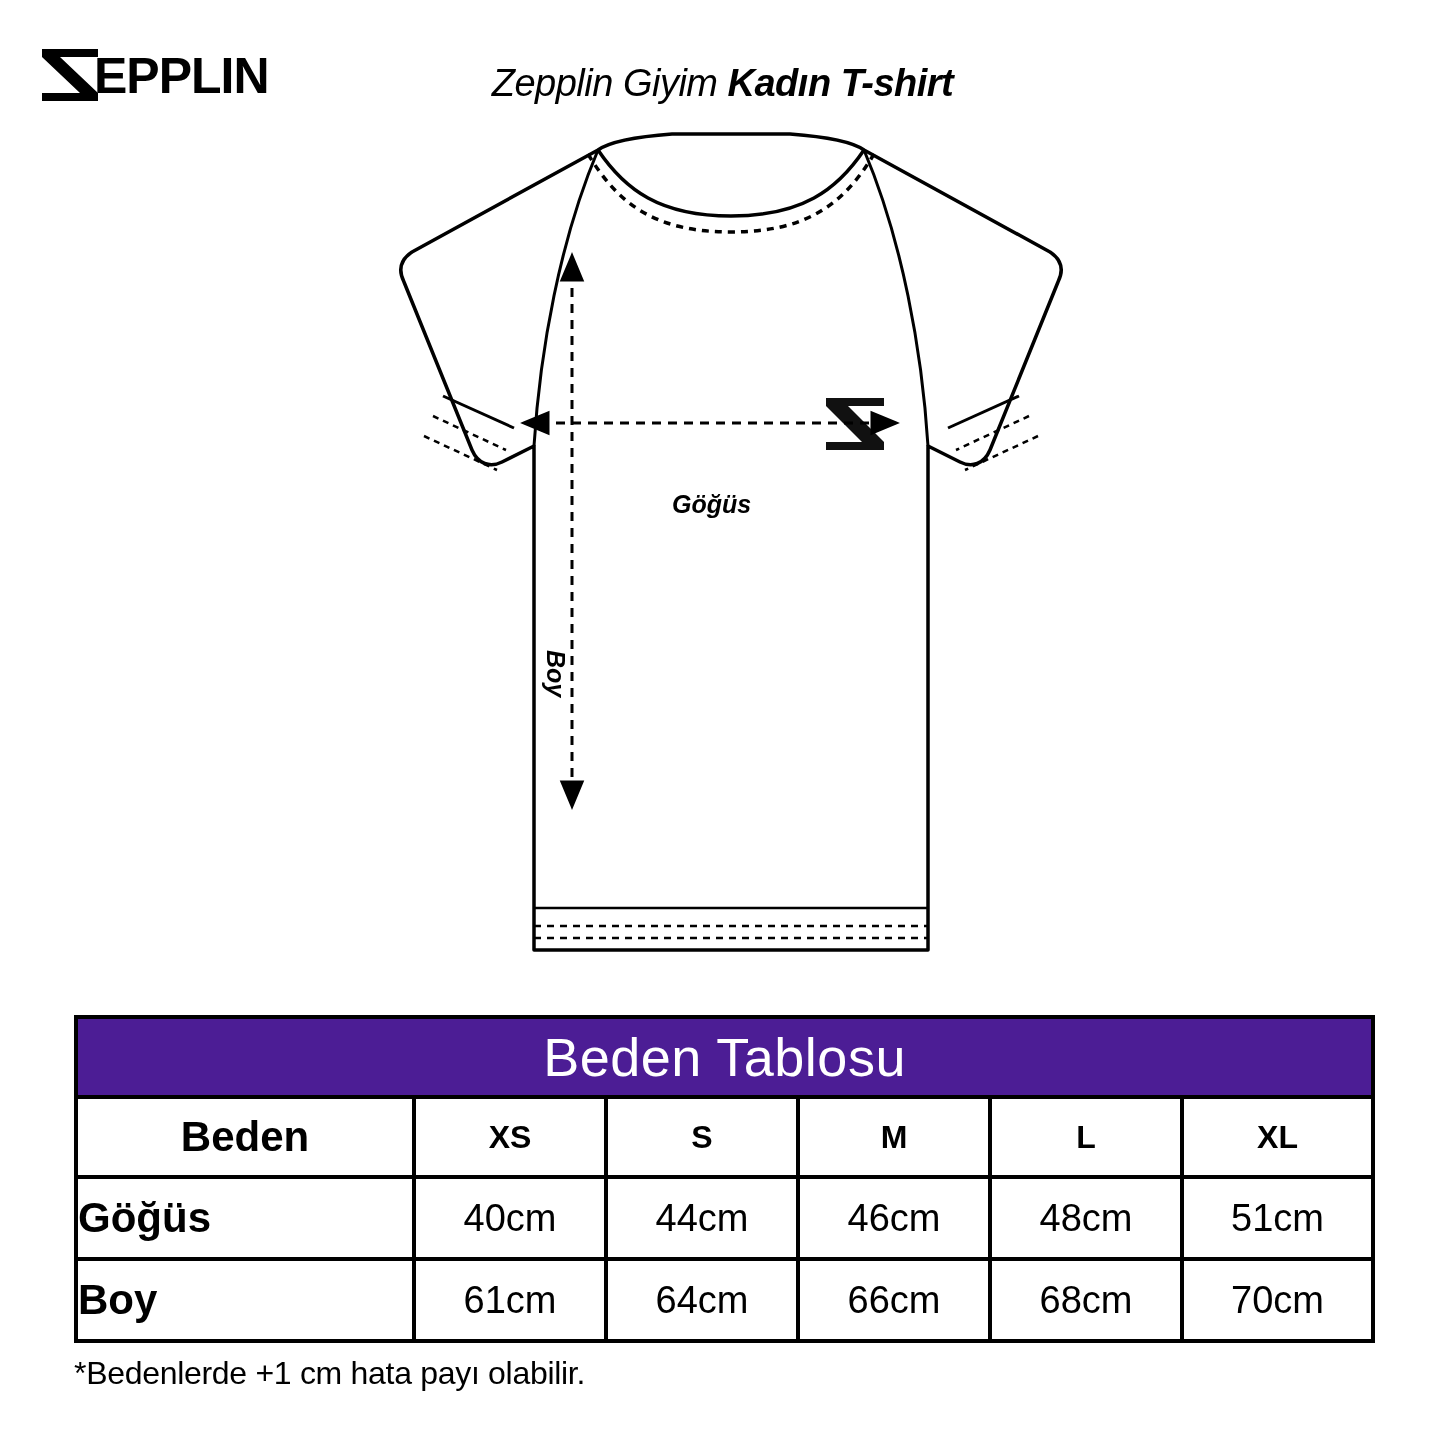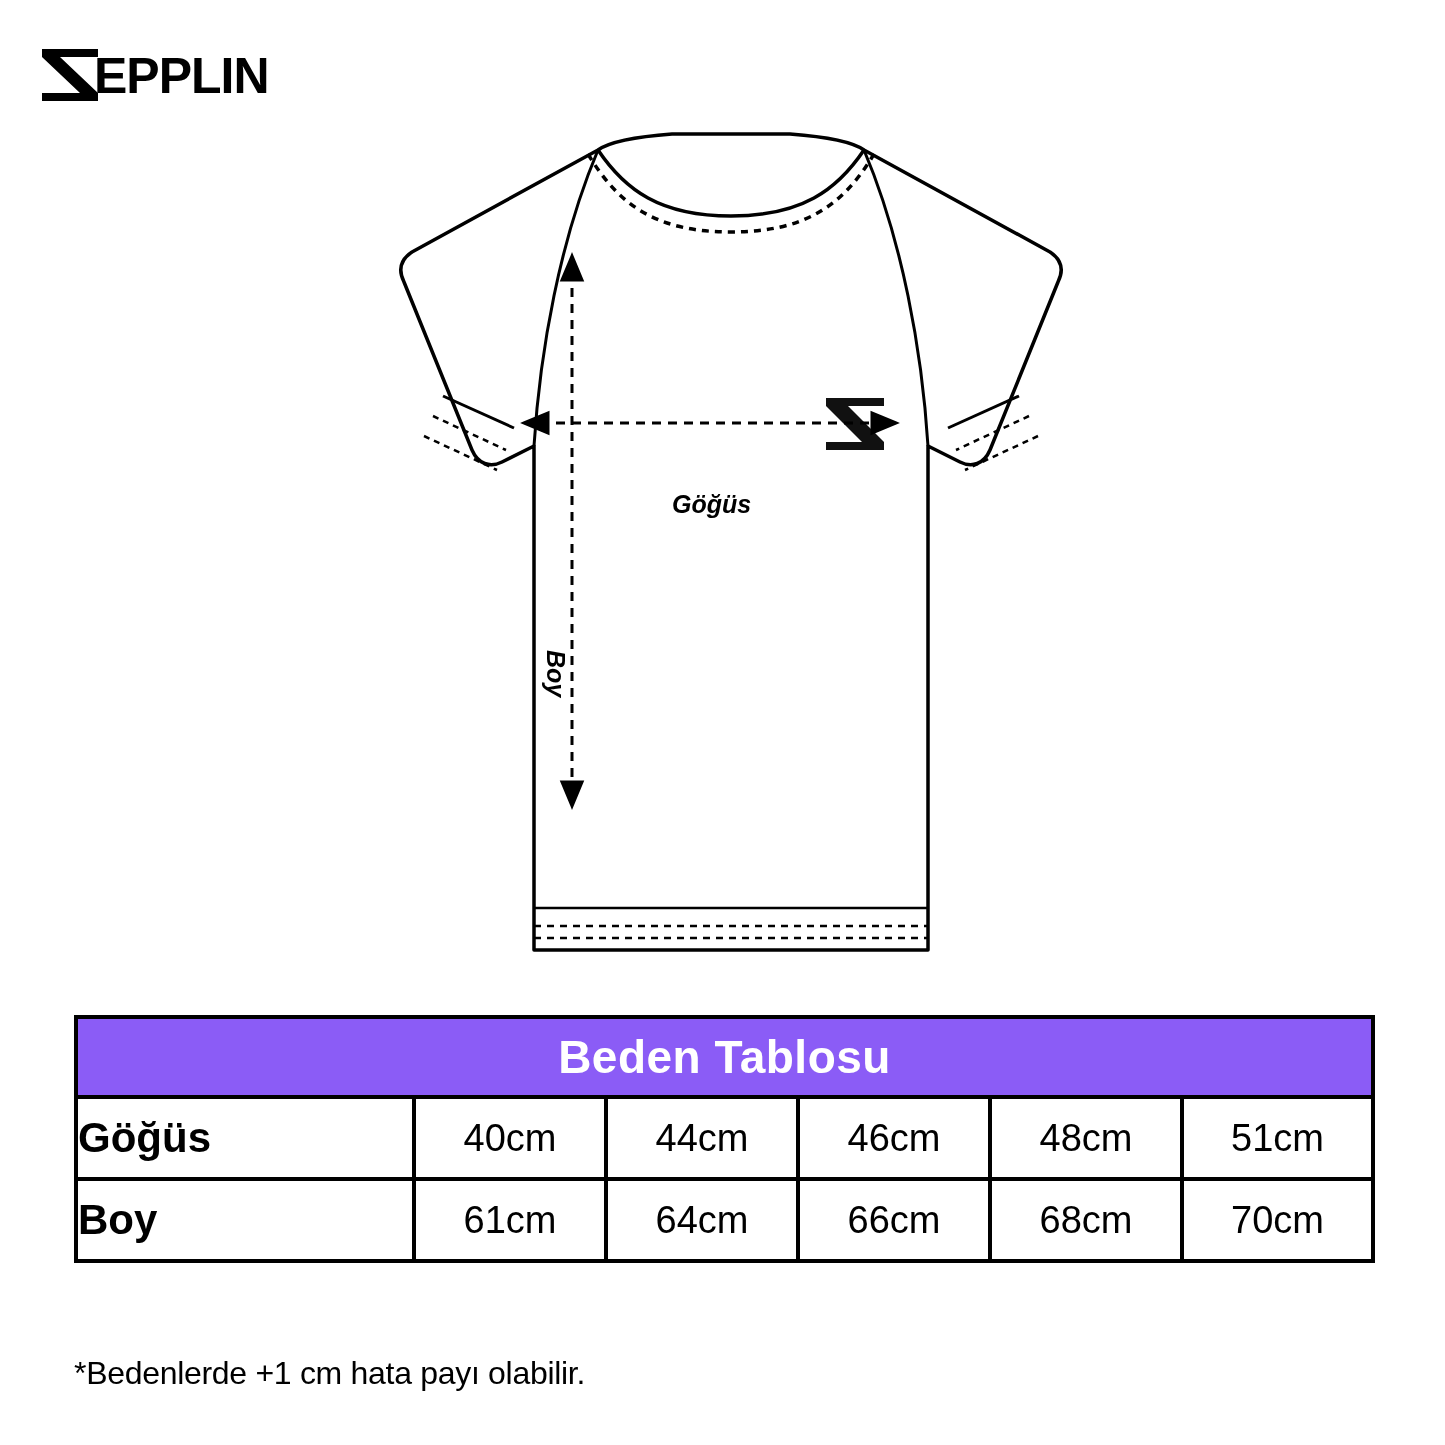--- a/index.html
+++ b/index.html
@@ -102,25 +102,25 @@
     border-collapse: collapse;
     width: 1297px;
     table-layout: fixed;
   }
   table.size-table td,
   table.size-table th {
     border: 4px solid #000;
     padding: 0;
   }
   .table-title {
-    background: #8b5cf6;
+    background: #4c1d95;
     color: #fff;
     text-align: center;
-    font-size: 46px;
-    font-weight: bold;
+    font-size: 54px;
+    font-weight: normal;
     height: 76px;
     letter-spacing: 0.5px;
   }
   .row-head td {
     height: 76px;
   }
   .cell-rowlabel {
     font-size: 42px;
     font-weight: bold;
     text-align: center;
@@ -164,20 +164,23 @@
 
   <div class="brand-logo">
     <svg class="brand-z" viewBox="0 0 64 60">
       <polygon points="4,4 60,4 60,12 22,12 60,48 60,56 4,56 4,48 42,48 4,12" fill="#000"></polygon>
       <rect x="4" y="4" width="56" height="6" fill="#000"></rect>
       <rect x="4" y="50" width="56" height="6" fill="#000"></rect>
     </svg>
     <span class="brand-logo-text">EPPLIN</span>
   </div>
 
+  <div class="header-title">
+    <span>Zepplin Giyim </span><span class="strong">Kadın T-shirt</span>
+  </div>
 </div>
 
 <div class="illustration">
 
   <svg width="1445" height="890" viewBox="0 0 1445 890">
     <g fill="#ffffff" stroke="#000000" stroke-width="3.5" stroke-linejoin="round">
 
       <path d="M598,30
                C 612,20 645,16 672,14
                L 790,14
@@ -252,20 +255,28 @@
       <col style="width:192px">
       <col style="width:192px">
       <col style="width:192px">
       <col style="width:192px">
       <col style="width:191px">
     </colgroup>
     <tbody>
       <tr>
         <td class="table-title" colspan="6">Beden Tablosu</td>
       </tr>
+      <tr class="row-head">
+        <td class="cell-rowlabel">Beden</td>
+        <td class="cell-sizehead">XS</td>
+        <td class="cell-sizehead">S</td>
+        <td class="cell-sizehead">M</td>
+        <td class="cell-sizehead">L</td>
+        <td class="cell-sizehead">XL</td>
+      </tr>
       <tr class="row-data">
         <td class="cell-rowname">Göğüs</td>
         <td class="cell-measure">40cm</td>
         <td class="cell-measure">44cm</td>
         <td class="cell-measure">46cm</td>
         <td class="cell-measure">48cm</td>
         <td class="cell-measure">51cm</td>
       </tr>
       <tr class="row-data">
         <td class="cell-rowname">Boy</td>

